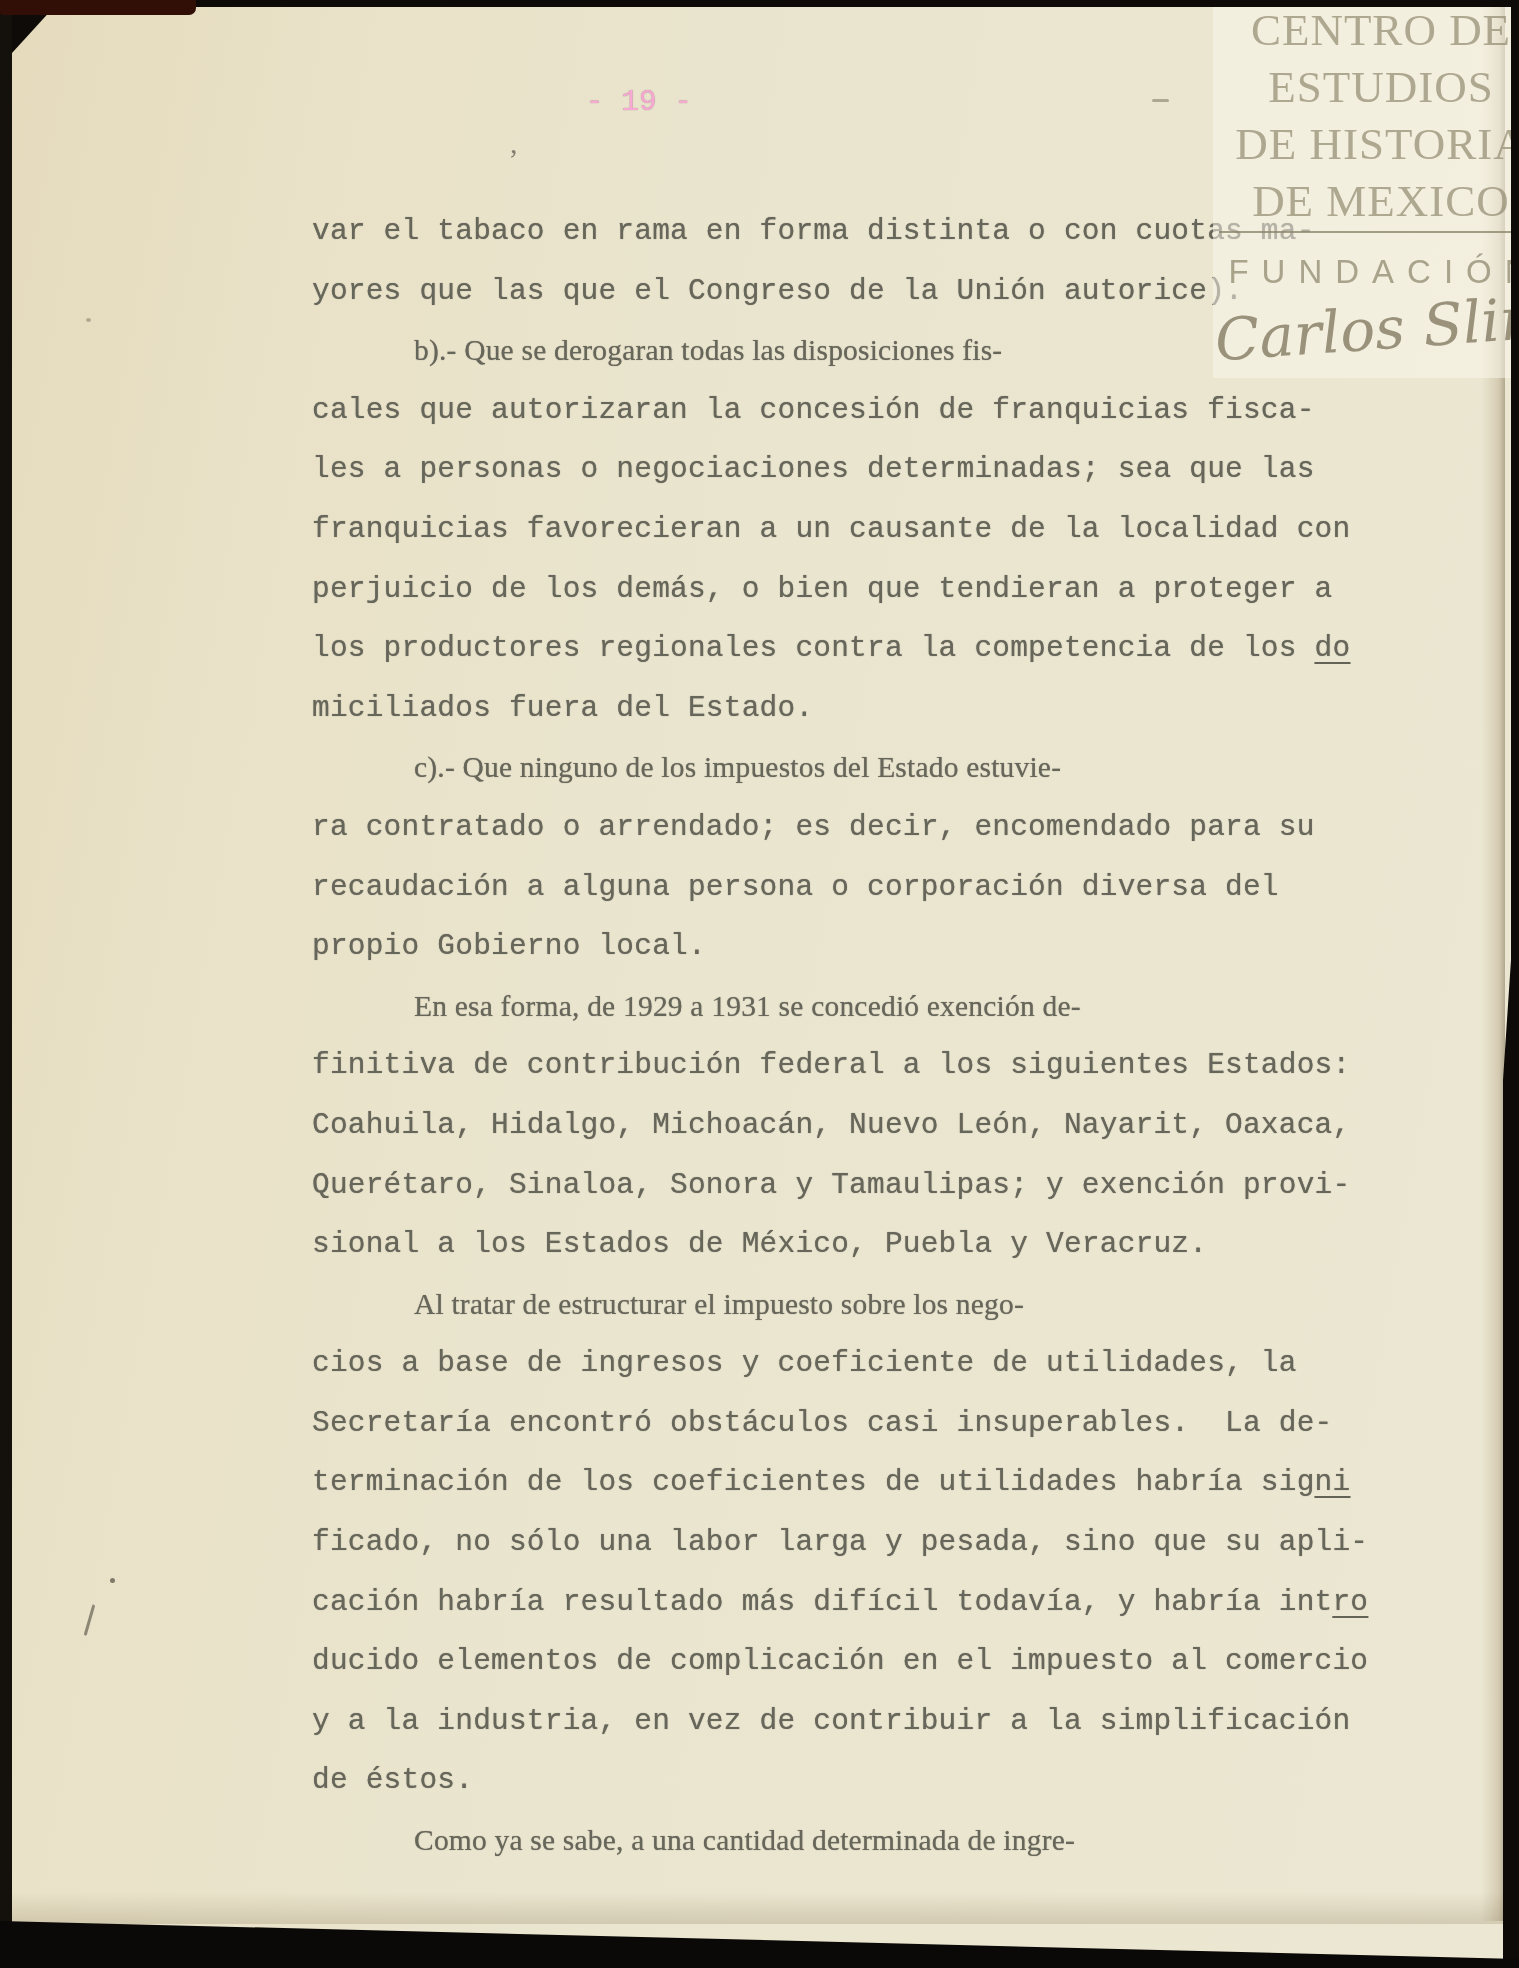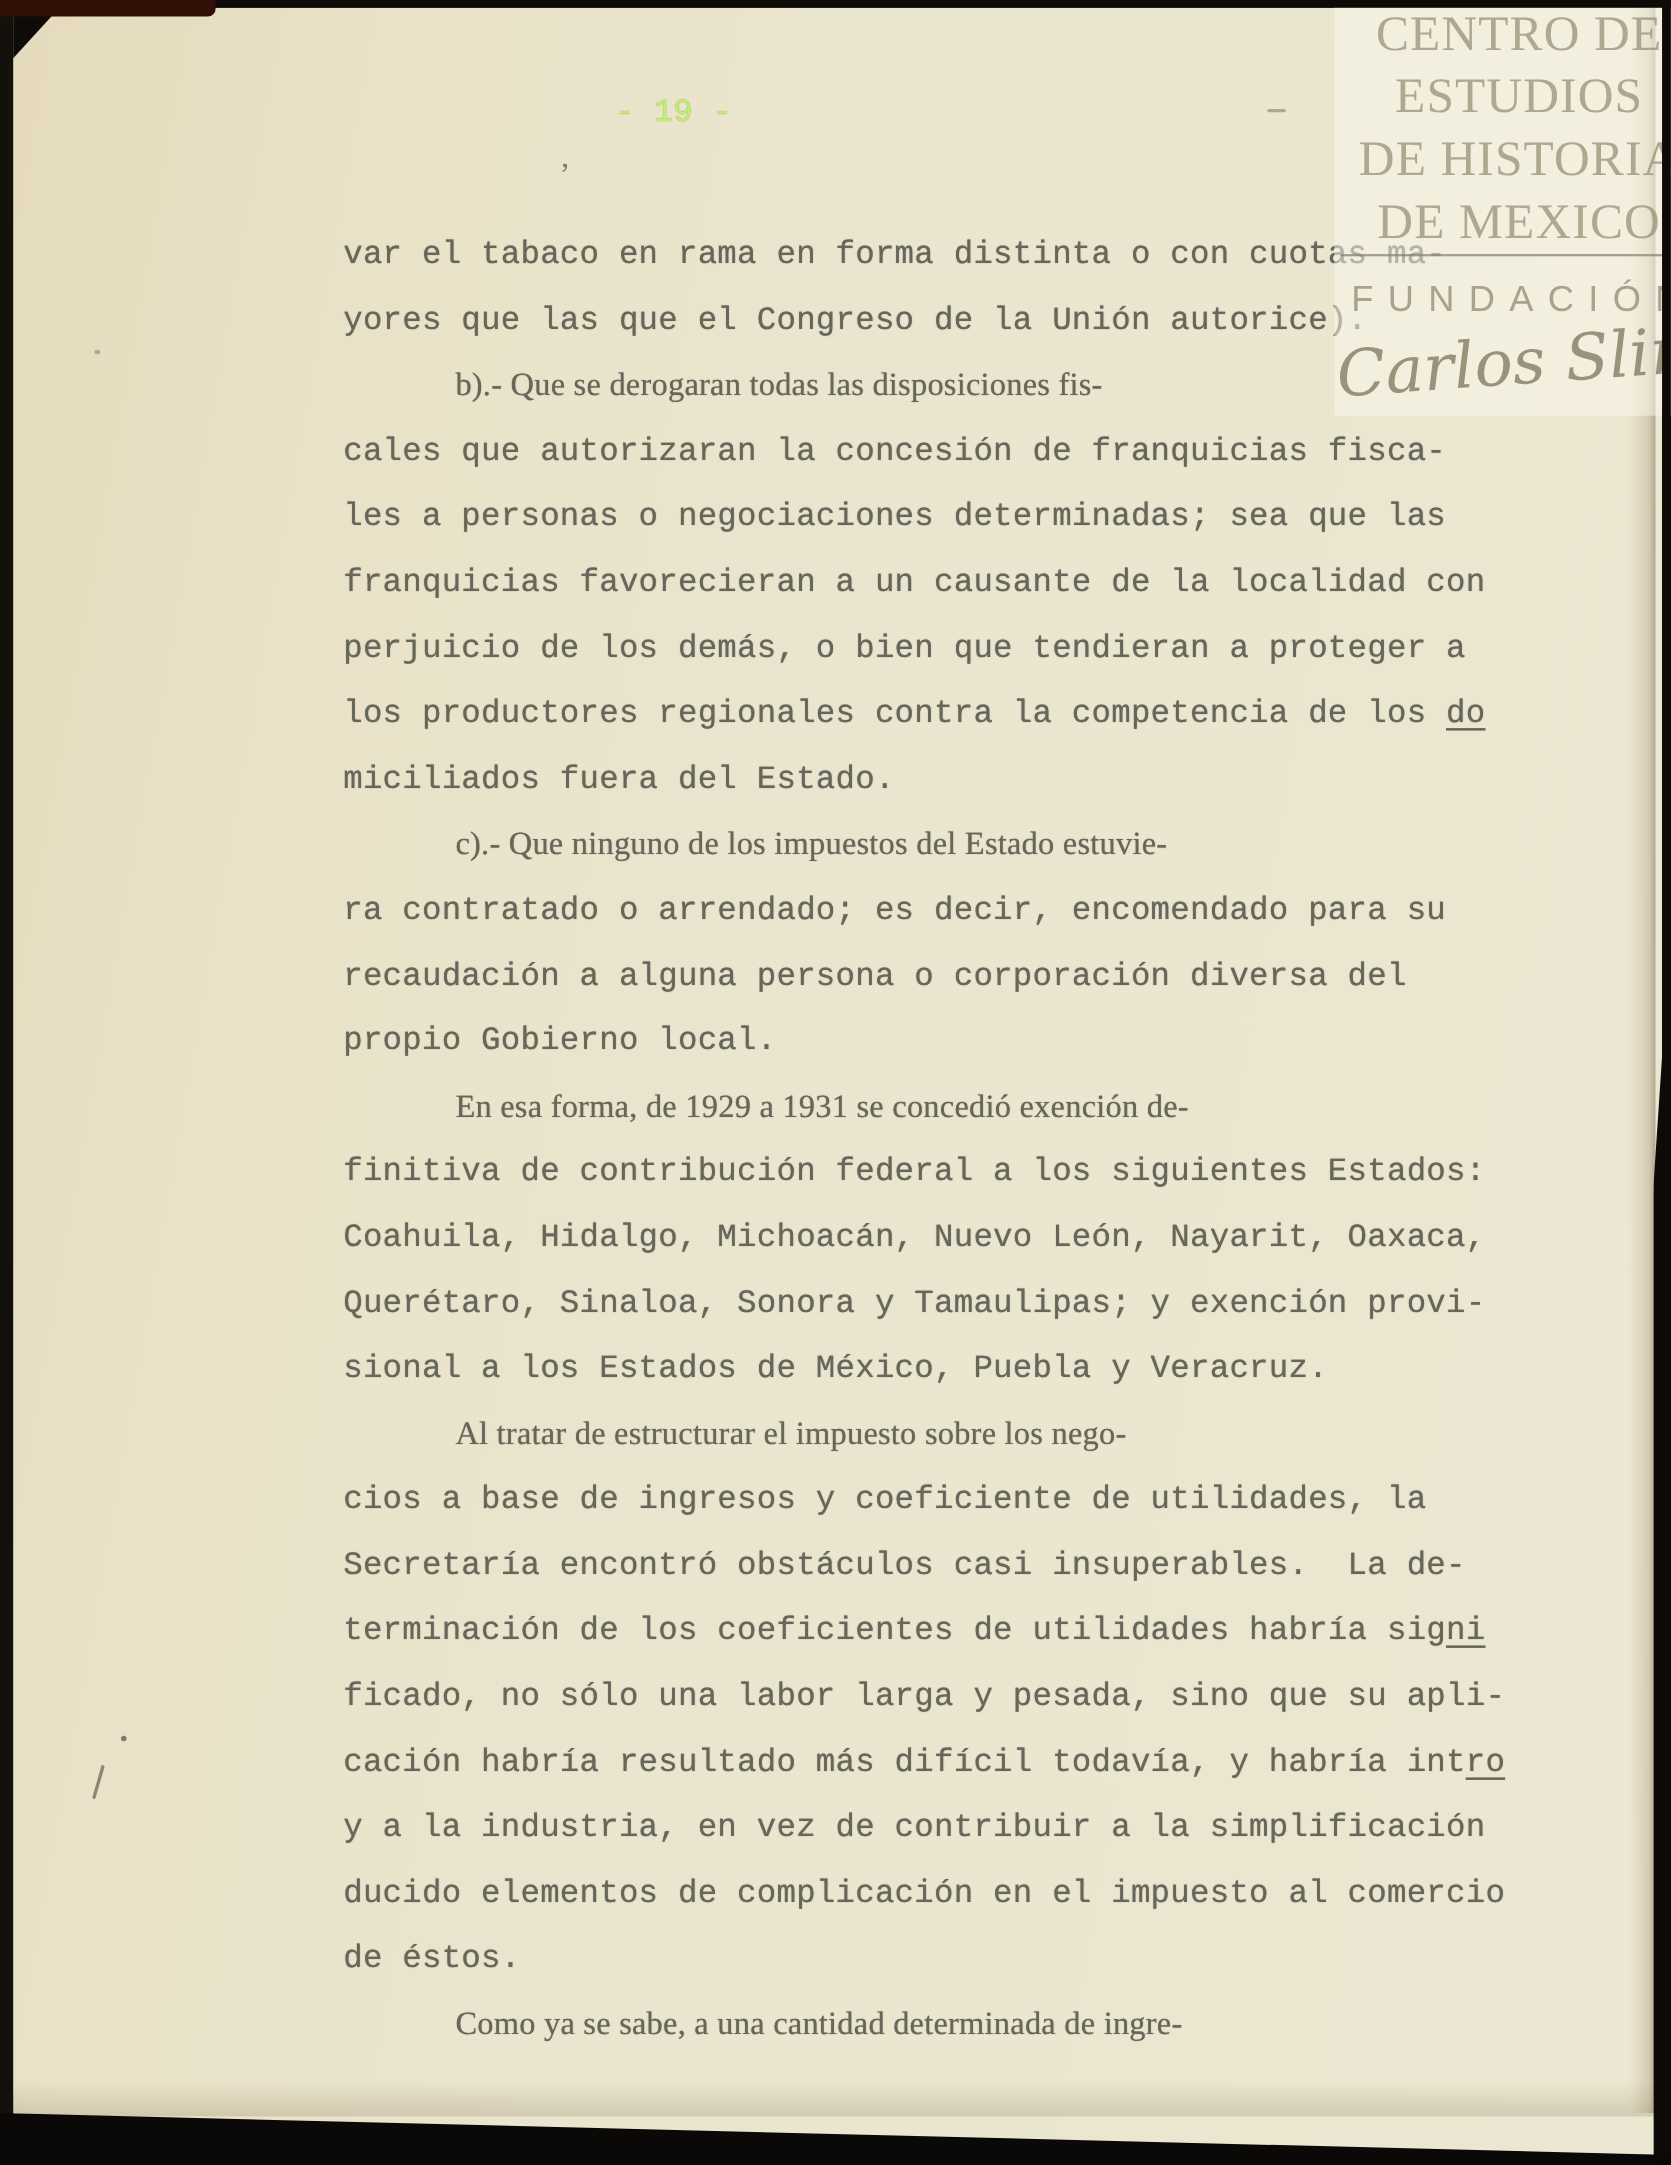--- a/index.html
+++ b/index.html
@@ -35,21 +35,21 @@
     position:absolute;left:0;top:0;width:196px;height:15px;background:#310f07;
     border-radius:0 0 7px 3px;z-index:7;
   }
   .corner-notch{
     position:absolute;left:12px;top:7px;width:0;height:0;z-index:5;
     border-top:46px solid #0e0b08;border-right:42px solid transparent;
   }
 
   .page-number{
     position:absolute;left:532px;top:82px;width:160px;height:40px;line-height:40px;
-    text-align:center;font-size:29.5px;color:#bef264;z-index:3;
+    text-align:right;font-size:29.5px;color:#f9a8d4;z-index:3;
     text-shadow:0 0 1px rgba(95,94,82,.7);
   }
   .stray-comma{
     position:absolute;left:510px;top:126px;font-size:30px;color:#847d6d;z-index:3;
     font-family:"Liberation Serif",serif;
   }
   .stray-dash{position:absolute;left:1152px;top:99px;width:17px;height:3px;background:rgba(140,133,114,.65);border-radius:2px;z-index:3;}
   .stray-dot-a{position:absolute;left:86px;top:318px;width:5px;height:4px;background:rgba(130,124,108,.55);border-radius:50%;z-index:3;}
   .stray-dot-b{position:absolute;left:110px;top:1578px;width:5px;height:5px;background:rgba(100,95,80,.8);border-radius:50%;z-index:3;}
   .stray-slash{
@@ -126,22 +126,22 @@
     <div class="line"><span class="pre">finitiva de contribución federal a los siguientes Estados:</span><span class="ul"></span></div>
     <div class="line"><span class="pre">Coahuila, Hidalgo, Michoacán, Nuevo León, Nayarit, Oaxaca,</span><span class="ul"></span></div>
     <div class="line"><span class="pre">Querétaro, Sinaloa, Sonora y Tamaulipas; y exención provi-</span><span class="ul"></span></div>
     <div class="line"><span class="pre">sional a los Estados de México, Puebla y Veracruz.</span><span class="ul"></span></div>
     <div class="line indent"><span class="pre">Al tratar de estructurar el impuesto sobre los nego-</span><span class="ul"></span></div>
     <div class="line"><span class="pre">cios a base de ingresos y coeficiente de utilidades, la</span><span class="ul"></span></div>
     <div class="line"><span class="pre">Secretaría encontró obstáculos casi insuperables.  La de-</span><span class="ul"></span></div>
     <div class="line"><span class="pre">terminación de los coeficientes de utilidades habría sig</span><span class="ul">ni</span></div>
     <div class="line"><span class="pre">ficado, no sólo una labor larga y pesada, sino que su apli-</span><span class="ul"></span></div>
     <div class="line"><span class="pre">cación habría resultado más difícil todavía, y habría int</span><span class="ul">ro</span></div>
+    <div class="line"><span class="pre">ducido elementos de complicación en el impuesto al comercio</span><span class="ul"></span></div>
     <div class="line"><span class="pre">y a la industria, en vez de contribuir a la simplificación</span><span class="ul"></span></div>
-    <div class="line"><span class="pre">ducido elementos de complicación en el impuesto al comercio</span><span class="ul"></span></div>
     <div class="line"><span class="pre">de éstos.</span><span class="ul"></span></div>
     <div class="line indent"><span class="pre">Como ya se sabe, a una cantidad determinada de ingre-</span><span class="ul"></span></div>
   </div>
 
 <div class="watermark">
   <div class="wm-line wm-l1">CENTRO DE</div>
   <div class="wm-line wm-l2">ESTUDIOS</div>
   <div class="wm-line wm-l3">DE HISTORIA</div>
   <div class="wm-line wm-l4">DE MEXICO</div>
   <div class="wm-rule"></div>

